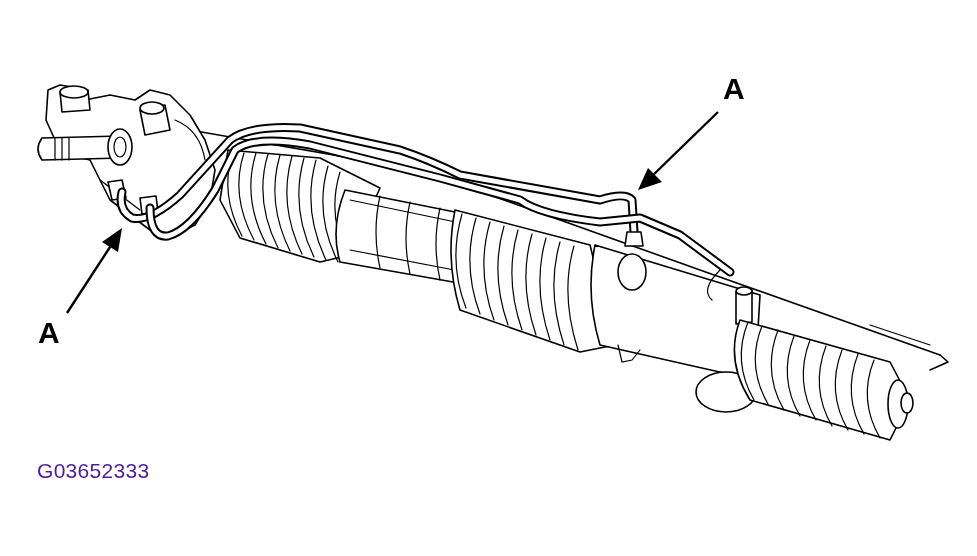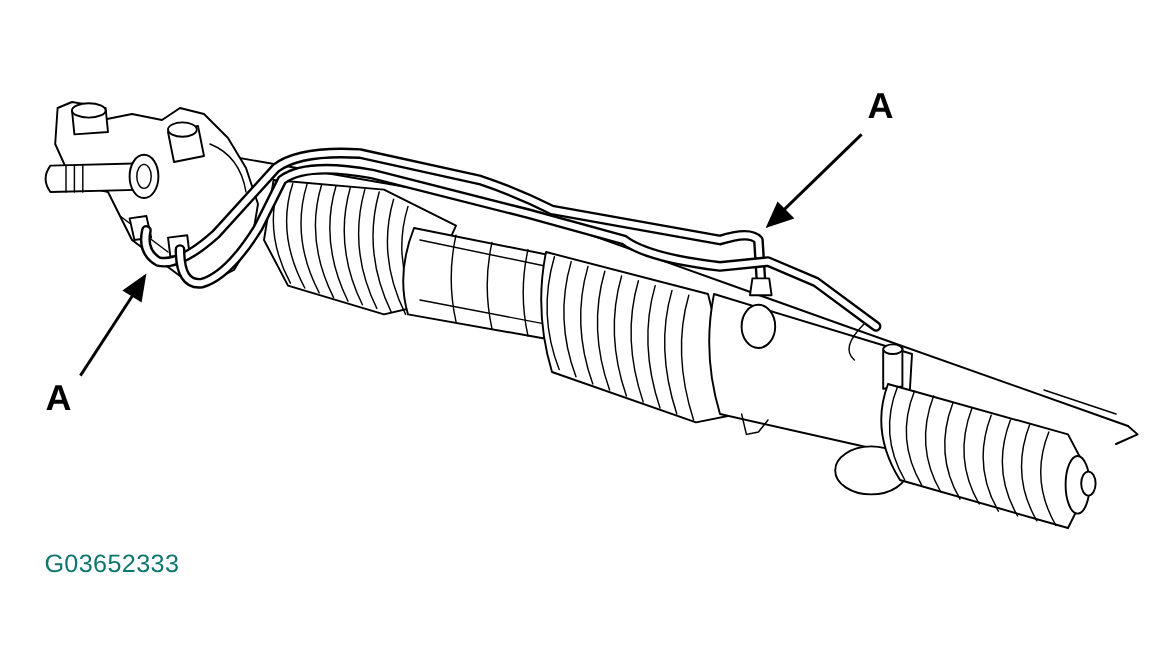--- a/index.html
+++ b/index.html
@@ -6,21 +6,21 @@
     body { width: 977px; height: 556px; position: relative; overflow: hidden; font-family: "Liberation Sans", sans-serif; }
     #canvas { position: absolute; left: 0; top: 0; width: 977px; height: 556px; }
     .label {
       position: absolute; font-family: "Liberation Sans", sans-serif;
       font-weight: bold; color: #000; font-size: 30px; line-height: 1;
     }
     #label-a-top { left: 723px; top: 74px; }
     #label-a-left { left: 38px; top: 318px; }
     #figure-code {
       position: absolute; left: 37px; top: 459px;
-      font-family: "Liberation Sans", sans-serif; font-size: 21px; color: #0f766e; letter-spacing: 0.3px;
+      font-family: "Liberation Sans", sans-serif; font-size: 21px; color: #4c1d95; letter-spacing: 0.3px;
     }
     svg .ln { fill: none; stroke: #000; stroke-width: 1.6; stroke-linecap: round; stroke-linejoin: round; }
     svg .thin { fill: none; stroke: #000; stroke-width: 1.2; stroke-linecap: round; }
     svg .pipe { fill: none; stroke: #000; stroke-width: 9; stroke-linecap: round; stroke-linejoin: round; }
     svg .pipe-in { fill: none; stroke: #fff; stroke-width: 5; stroke-linecap: round; stroke-linejoin: round; }
     svg .solid { fill: #fff; stroke: #000; stroke-width: 1.6; stroke-linejoin: round; }
   </style>
 </head>
 <body>
 

